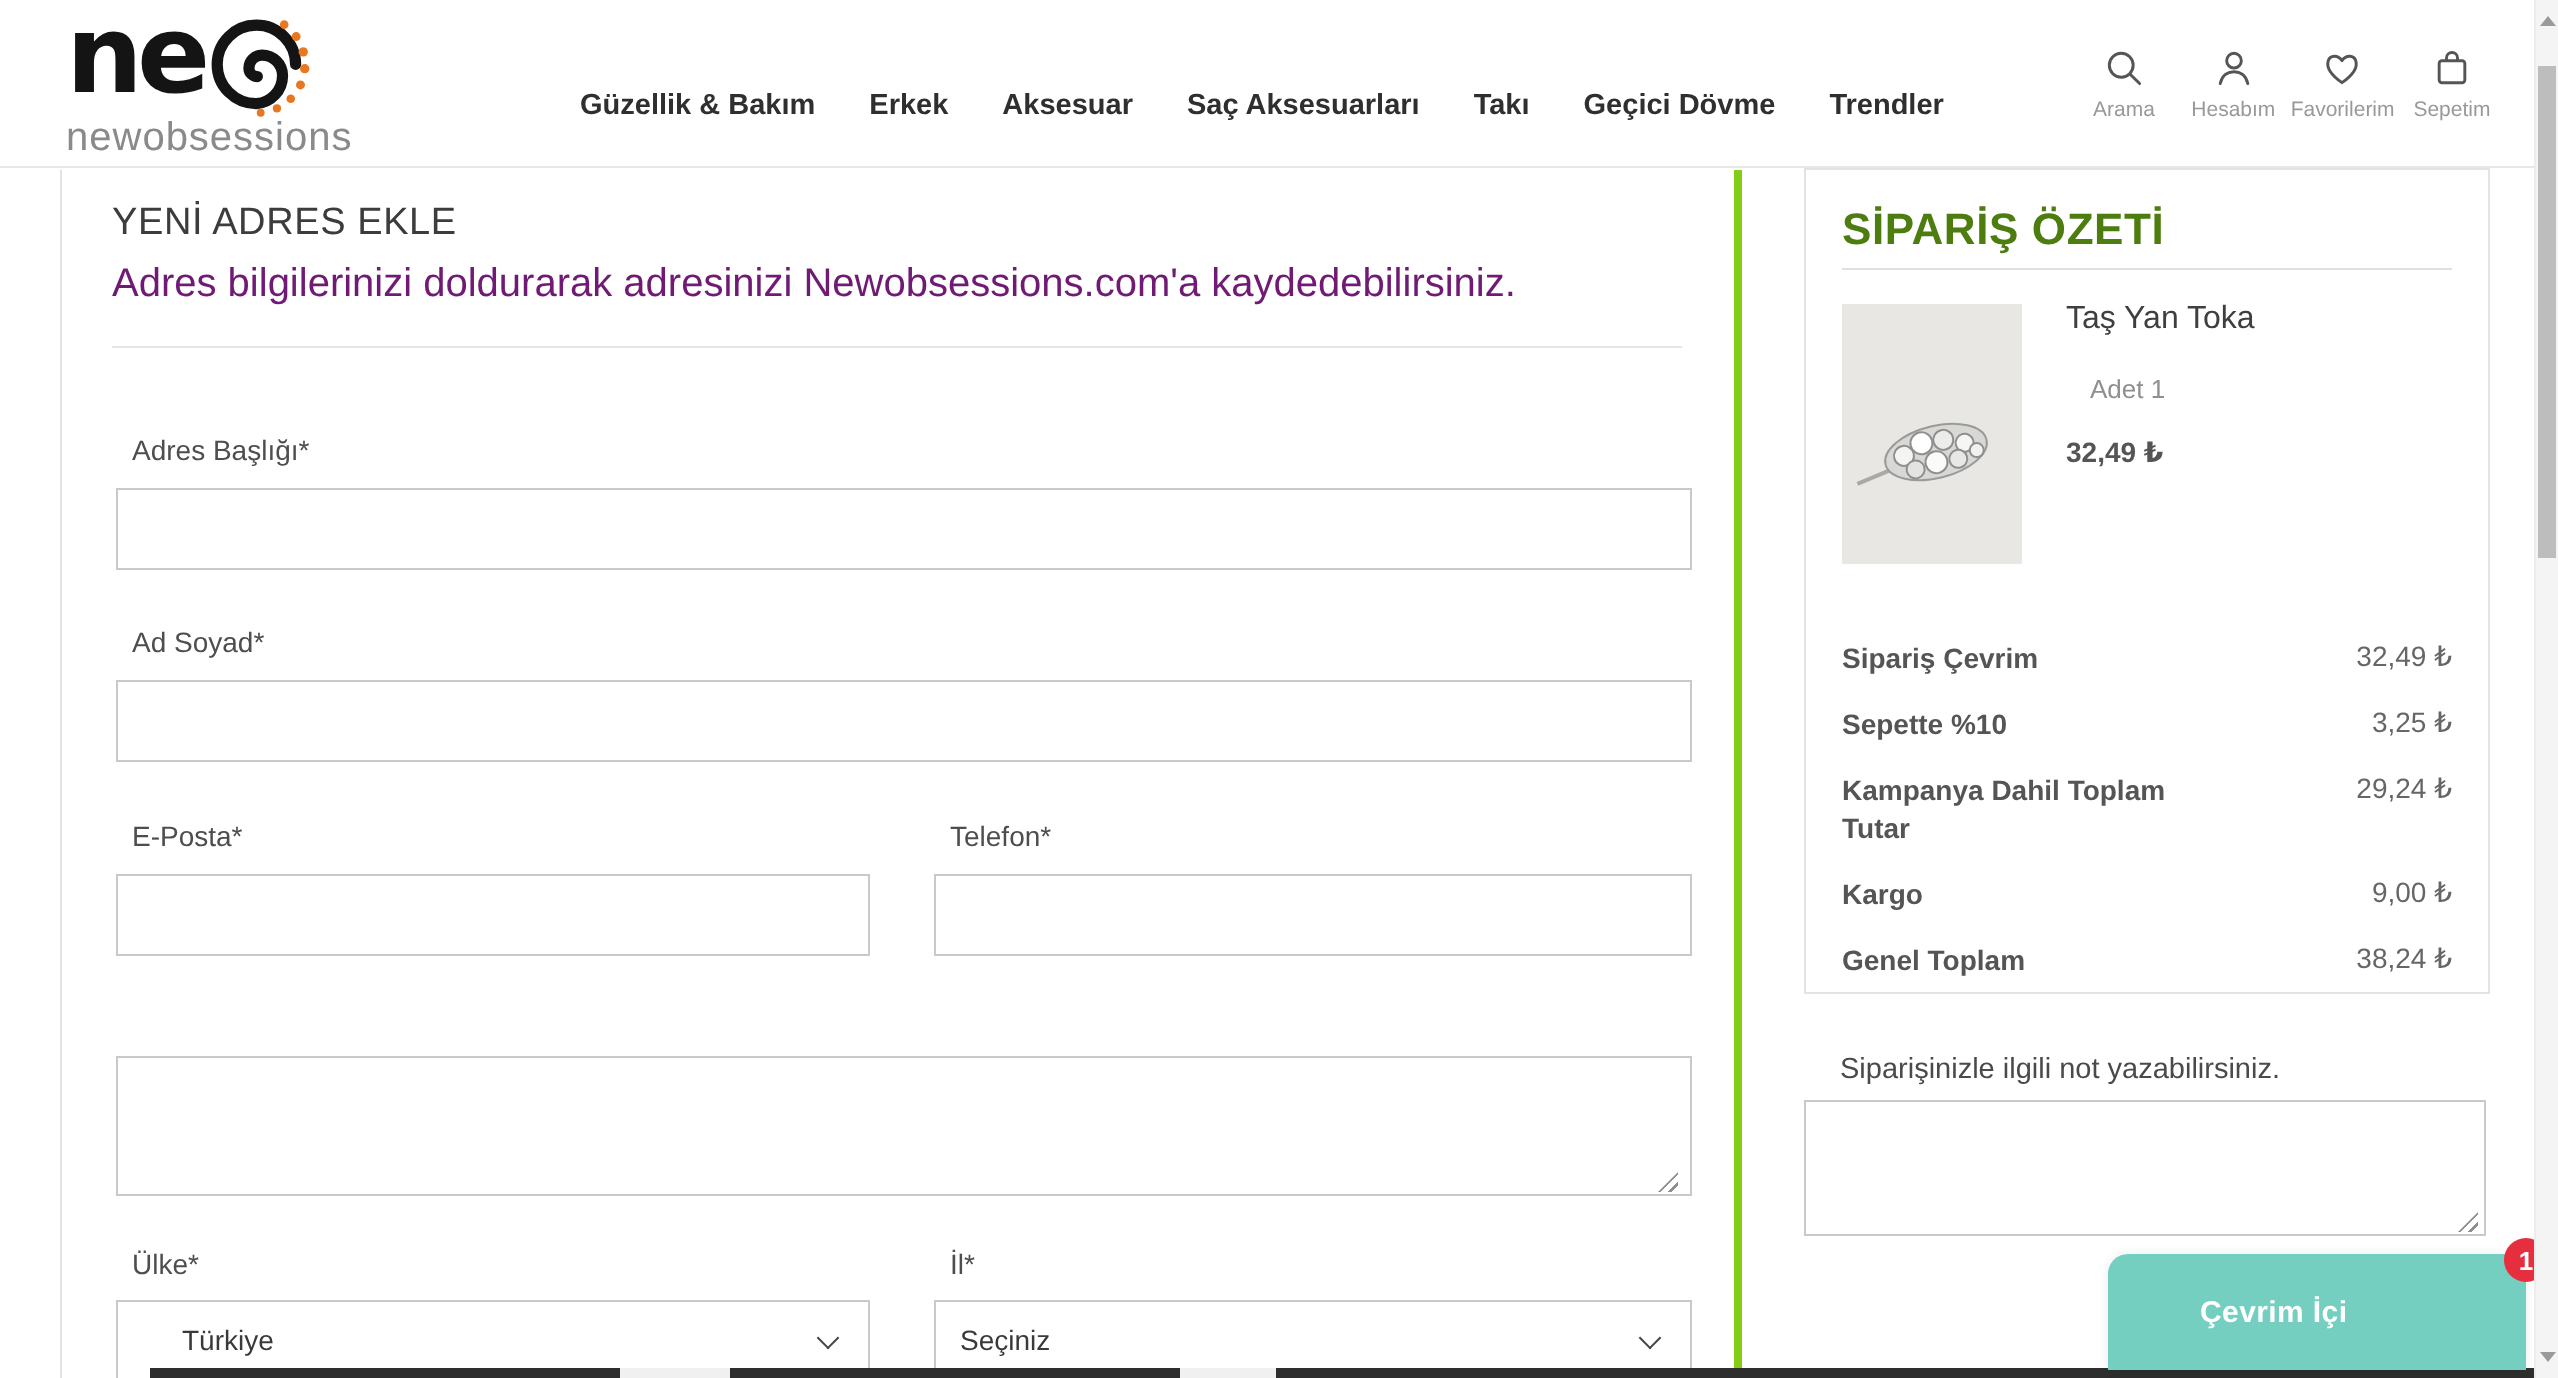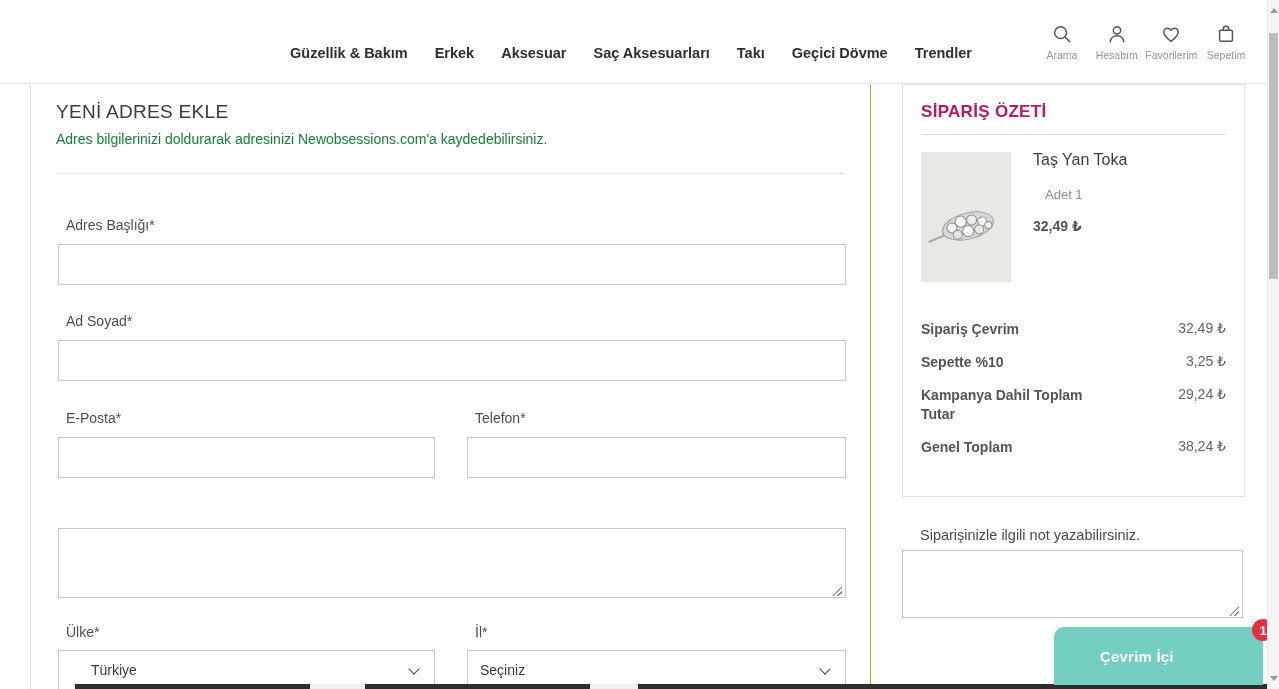--- a/index.html
+++ b/index.html
@@ -18,41 +18,41 @@
   .nav { position:absolute; left:290px; top:0; height:106px; display:flex; align-items:center; gap:27px; }
   .nav-item { font-size:14.5px; font-weight:600; color:#2f2f2f; white-space:nowrap; cursor:pointer; }
 
   .actions { position:absolute; left:1036px; top:0; height:84px; width:216px; display:flex; align-items:center; justify-content:space-between; }
   .action { display:flex; flex-direction:column; align-items:center; width:52px; cursor:pointer; }
   .action svg { display:block; }
   .action-label { font-size:10.5px; color:#999; margin-top:4px; }
 
   
   .form-card { position:absolute; left:30px; top:85px; width:841px; height:604px; background:#fff;
-               border-left:1px solid #e3e3e3; border-right:1px solid #84cc16; }
+               border-left:1px solid #e3e3e3; border-right:4px solid #84cc16; }
   .form-title { position:absolute; left:25px; top:16px; font-size:19px; color:#3c3c3c; letter-spacing:0.3px; font-weight:400; }
-  .form-sub { position:absolute; left:25px; top:46px; font-size:14px; color:#15803d; }
+  .form-sub { position:absolute; left:25px; top:46px; font-size:20px; color:#701a75; }
   .form-divider { position:absolute; left:25px; right:26px; top:88px; height:1px; background:#e5e5e5; }
 
   .f-label { position:absolute; font-size:14px; color:#4e4e4e; }
   .f-input { position:absolute; border:1px solid #c9c9c9; background:#fff; height:41px; font-size:14px; padding:0 10px;
              color:#333; font-family:inherit; outline:none; }
   .f-area  { position:absolute; border:1px solid #c9c9c9; background:#fff; font-size:14px; padding:6px 10px; color:#333;
              font-family:inherit; resize:none; outline:none; }
   .f-select{ position:absolute; border:1px solid #c9c9c9; background:#fff; height:40px; font-size:14px; color:#3a3a3a;
              display:flex; align-items:center; padding:0 12px; cursor:pointer; }
   .chev { position:absolute; right:16px; top:14px; width:8px; height:8px; border-right:1.6px solid #444; border-bottom:1.6px solid #444; transform:rotate(45deg); }
 
   .grip { position:absolute; right:2px; bottom:2px; width:10px; height:10px;
           background:repeating-linear-gradient(-45deg, transparent 0 2.4px, #8f8f8f 2.4px 3.8px);
           clip-path:polygon(100% 0, 100% 100%, 0 100%); pointer-events:none; }
 
   
   .summary-card { position:absolute; left:902px; top:84px; width:343px; height:413px; background:#fff; border:1px solid #e3e3e3; }
-  .sum-title { position:absolute; left:18px; top:17px; font-size:17px; color:#be185d; letter-spacing:0.3px; }
+  .sum-title { position:absolute; left:18px; top:17px; font-size:22px; color:#4d7c0f; letter-spacing:0.3px; }
   .sum-divider { position:absolute; left:18px; right:18px; top:49px; height:1px; background:#e0e0e0; }
   .prod-img { position:absolute; left:18px; top:67px; width:90px; height:130px; background:#e9e7e4; overflow:hidden; }
   .prod-name { position:absolute; left:130px; top:66px; font-size:16px; color:#3f3f3f; cursor:pointer; }
   .prod-qty { position:absolute; left:130px; top:102px; font-size:13px; color:#8f8f8f;margin-left:12px; }
   .prod-price { position:absolute; left:130px; top:133px; font-size:14px; font-weight:700; color:#555; }
   .sum-rows { position:absolute; left:18px; right:18px; top:228px; }
   .sum-row { display:flex; justify-content:space-between; align-items:flex-start; padding:7px 0 8px 0; }
   .sum-row .lbl { font-size:14px; font-weight:700; color:#555; max-width:170px; line-height:1.3; }
   .sum-row .val { font-size:14px; color:#666; }
 
@@ -78,20 +78,37 @@
   .sb-arrow { position:absolute; left:2px; width:0; height:0; border-left:4px solid transparent; border-right:4px solid transparent; }
   .sb-up { top:8px; border-bottom:5px solid #9a9a9a; }
   .sb-down { bottom:8px; border-top:5px solid #9a9a9a; }
 </style>
 </head>
 <body>
 
 <div class="page">
 
   <header class="header">
+    <div class="logo">
+      <div class="logo-row">
+        <span class="logo-ne">ne</span>
+        <svg class="logo-spiral" width="56" height="56" viewBox="0 0 60 60">
+          <path d="M48 27 A21 21 0 1 0 27 48 A15 15 0 0 0 41 33 A11 11 0 0 0 30 22 A7 7 0 0 0 23 29 A4.5 4.5 0 0 0 27.5 33.5" fill="none" stroke="#141414" stroke-width="6" stroke-linecap="round"></path>
+          <circle cx="41.9" cy="5.7" r="2.3" fill="#e87722"></circle>
+          <circle cx="48.3" cy="12.1" r="2.4" fill="#e87722"></circle>
+          <circle cx="52.1" cy="20.3" r="2.5" fill="#e87722"></circle>
+          <circle cx="52.9" cy="29.3" r="2.5" fill="#e87722"></circle>
+          <circle cx="50.6" cy="38.0" r="2.4" fill="#e87722"></circle>
+          <circle cx="45.4" cy="45.4" r="2.3" fill="#e87722"></circle>
+          <circle cx="38.0" cy="50.6" r="2.2" fill="#e87722"></circle>
+          <circle cx="29.3" cy="52.9" r="2.1" fill="#e87722"></circle>
+        </svg>
+      </div>
+      <div class="logo-sub">newobsessions</div>
+    </div>
 
     <nav class="nav">
       <span class="nav-item">Güzellik &amp; Bakım</span>
       <span class="nav-item">Erkek</span>
       <span class="nav-item">Aksesuar</span>
       <span class="nav-item">Saç Aksesuarları</span>
       <span class="nav-item">Takı</span>
       <span class="nav-item">Geçici Dövme</span>
       <span class="nav-item">Trendler</span>
     </nav>
@@ -201,20 +218,24 @@
       </div>
       <div class="sum-row">
         <span class="lbl">Sepette %10</span>
         <span class="val">3,25 ₺</span>
       </div>
       <div class="sum-row">
         <span class="lbl">Kampanya Dahil Toplam Tutar</span>
         <span class="val">29,24 ₺</span>
       </div>
       <div class="sum-row">
+        <span class="lbl">Kargo</span>
+        <span class="val">9,00 ₺</span>
+      </div>
+      <div class="sum-row">
         <span class="lbl">Genel Toplam</span>
         <span class="val">38,24 ₺</span>
       </div>
     </div>
   </aside>
 
   <div class="note-label">Siparişinizle ilgili not yazabilirsiniz.</div>
   <textarea class="note-area" style=""></textarea>
   <span class="grip" style="right:40px; bottom:73px;"></span>
 

